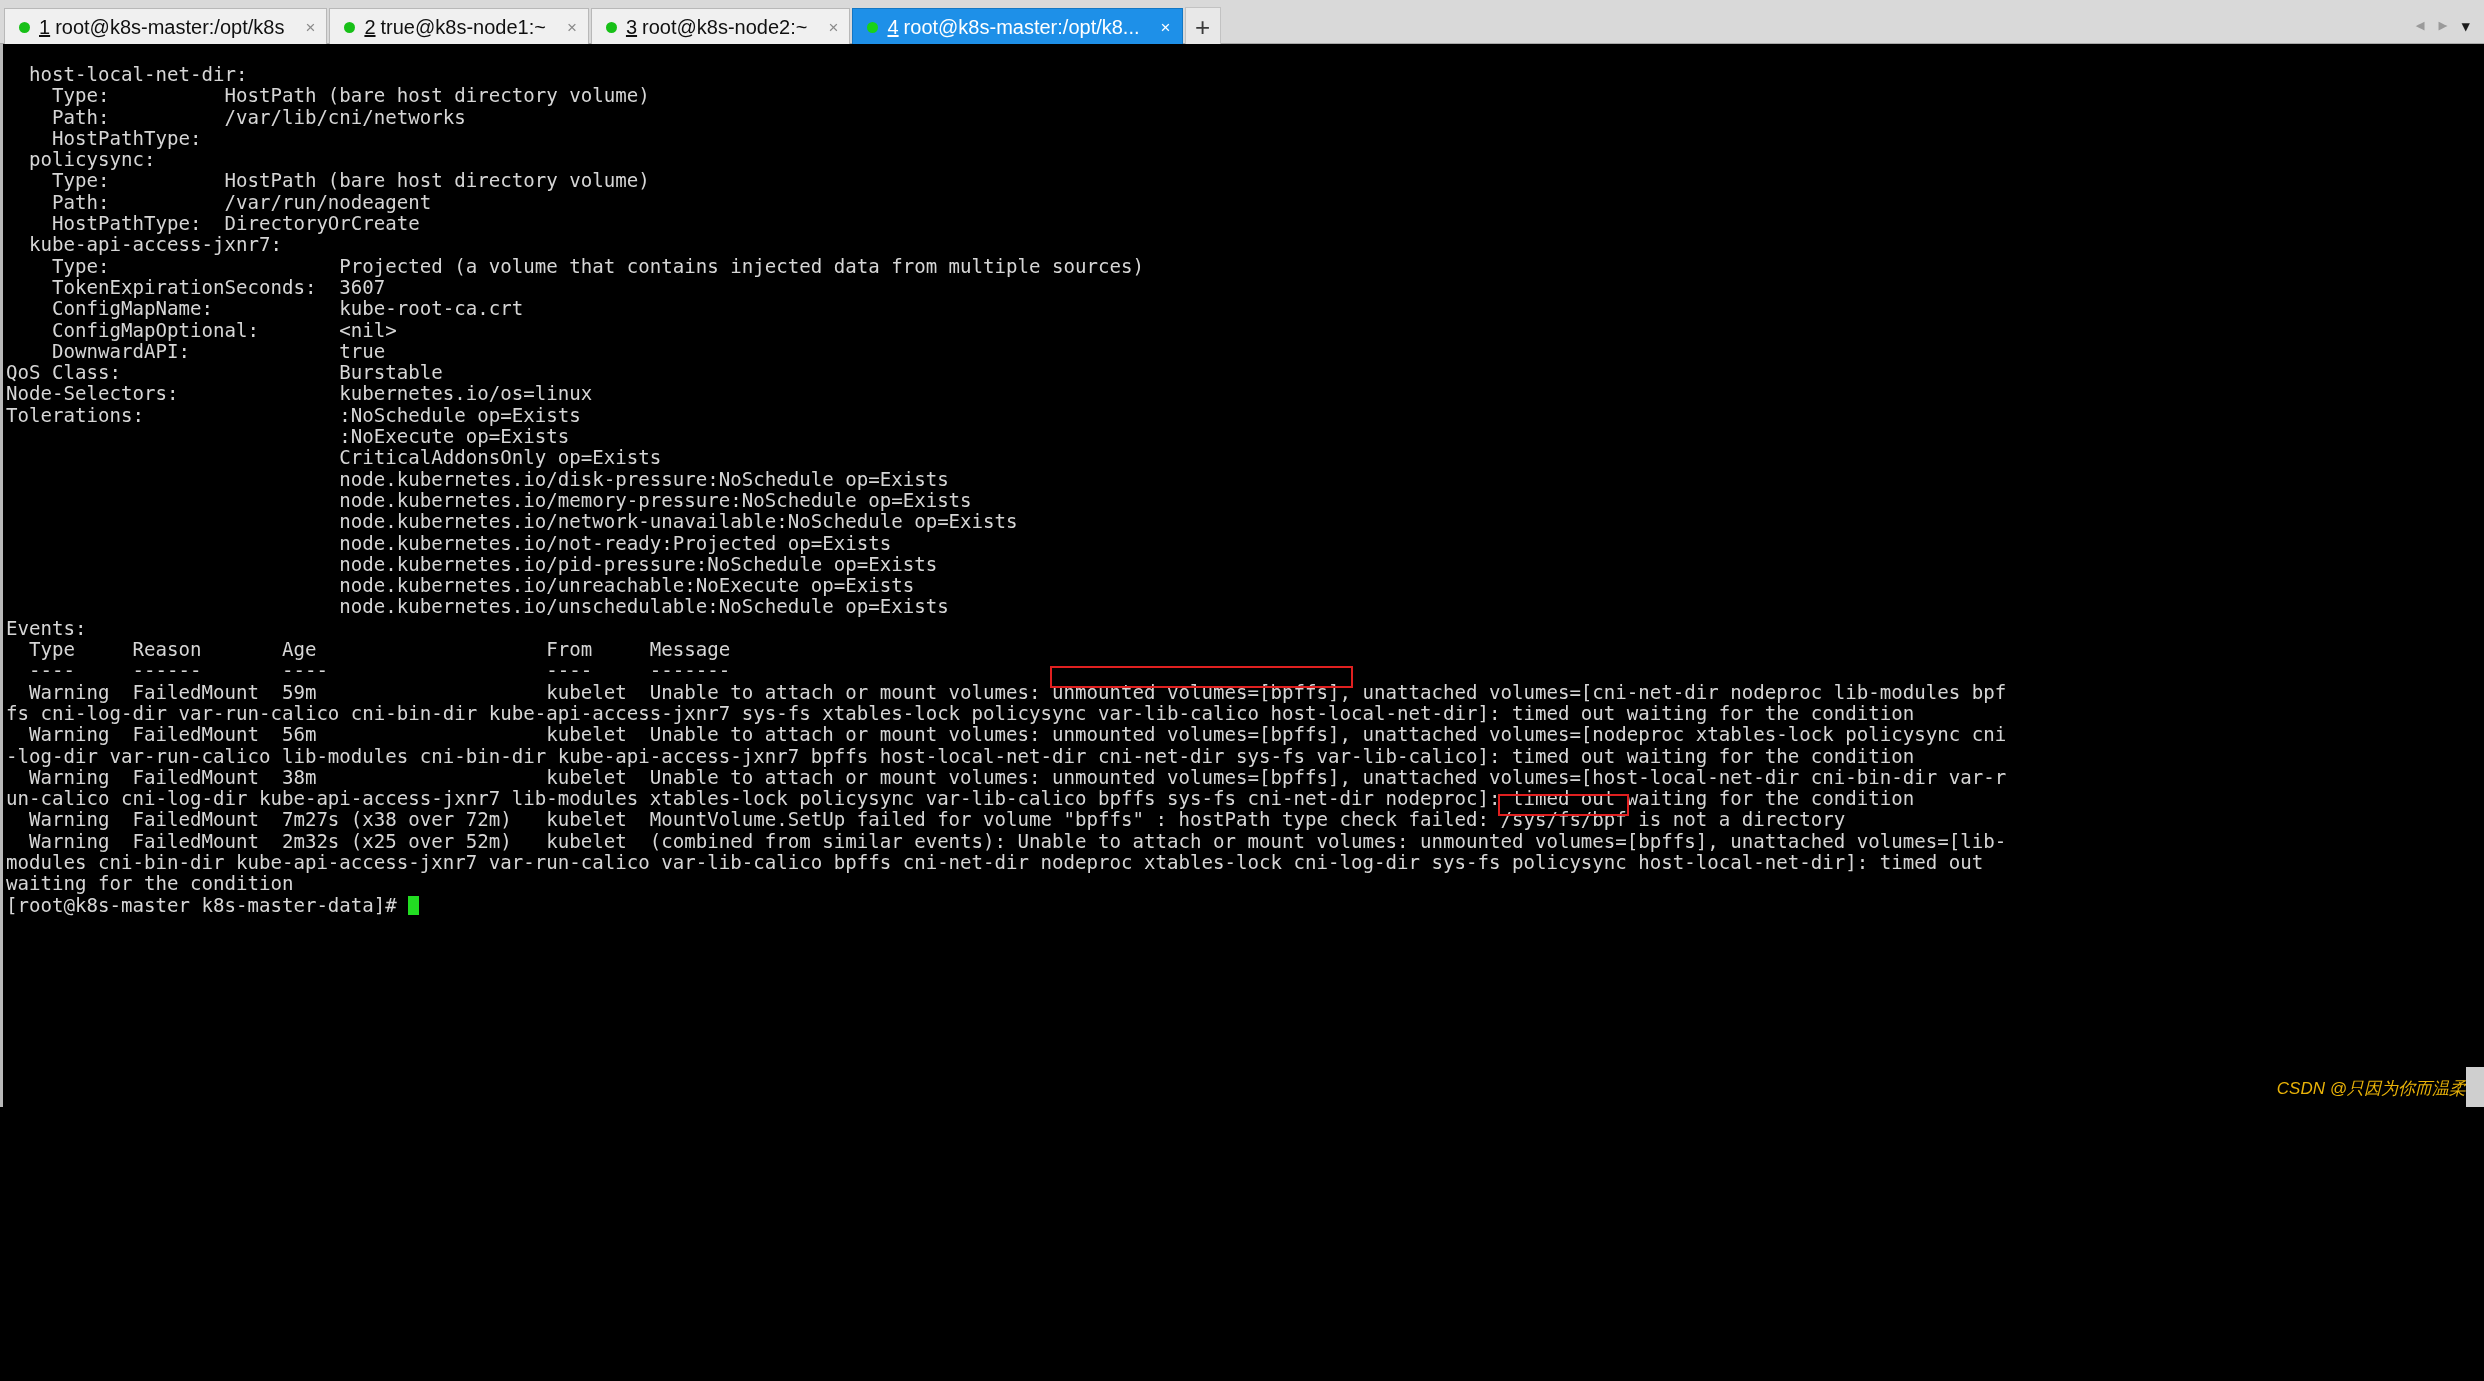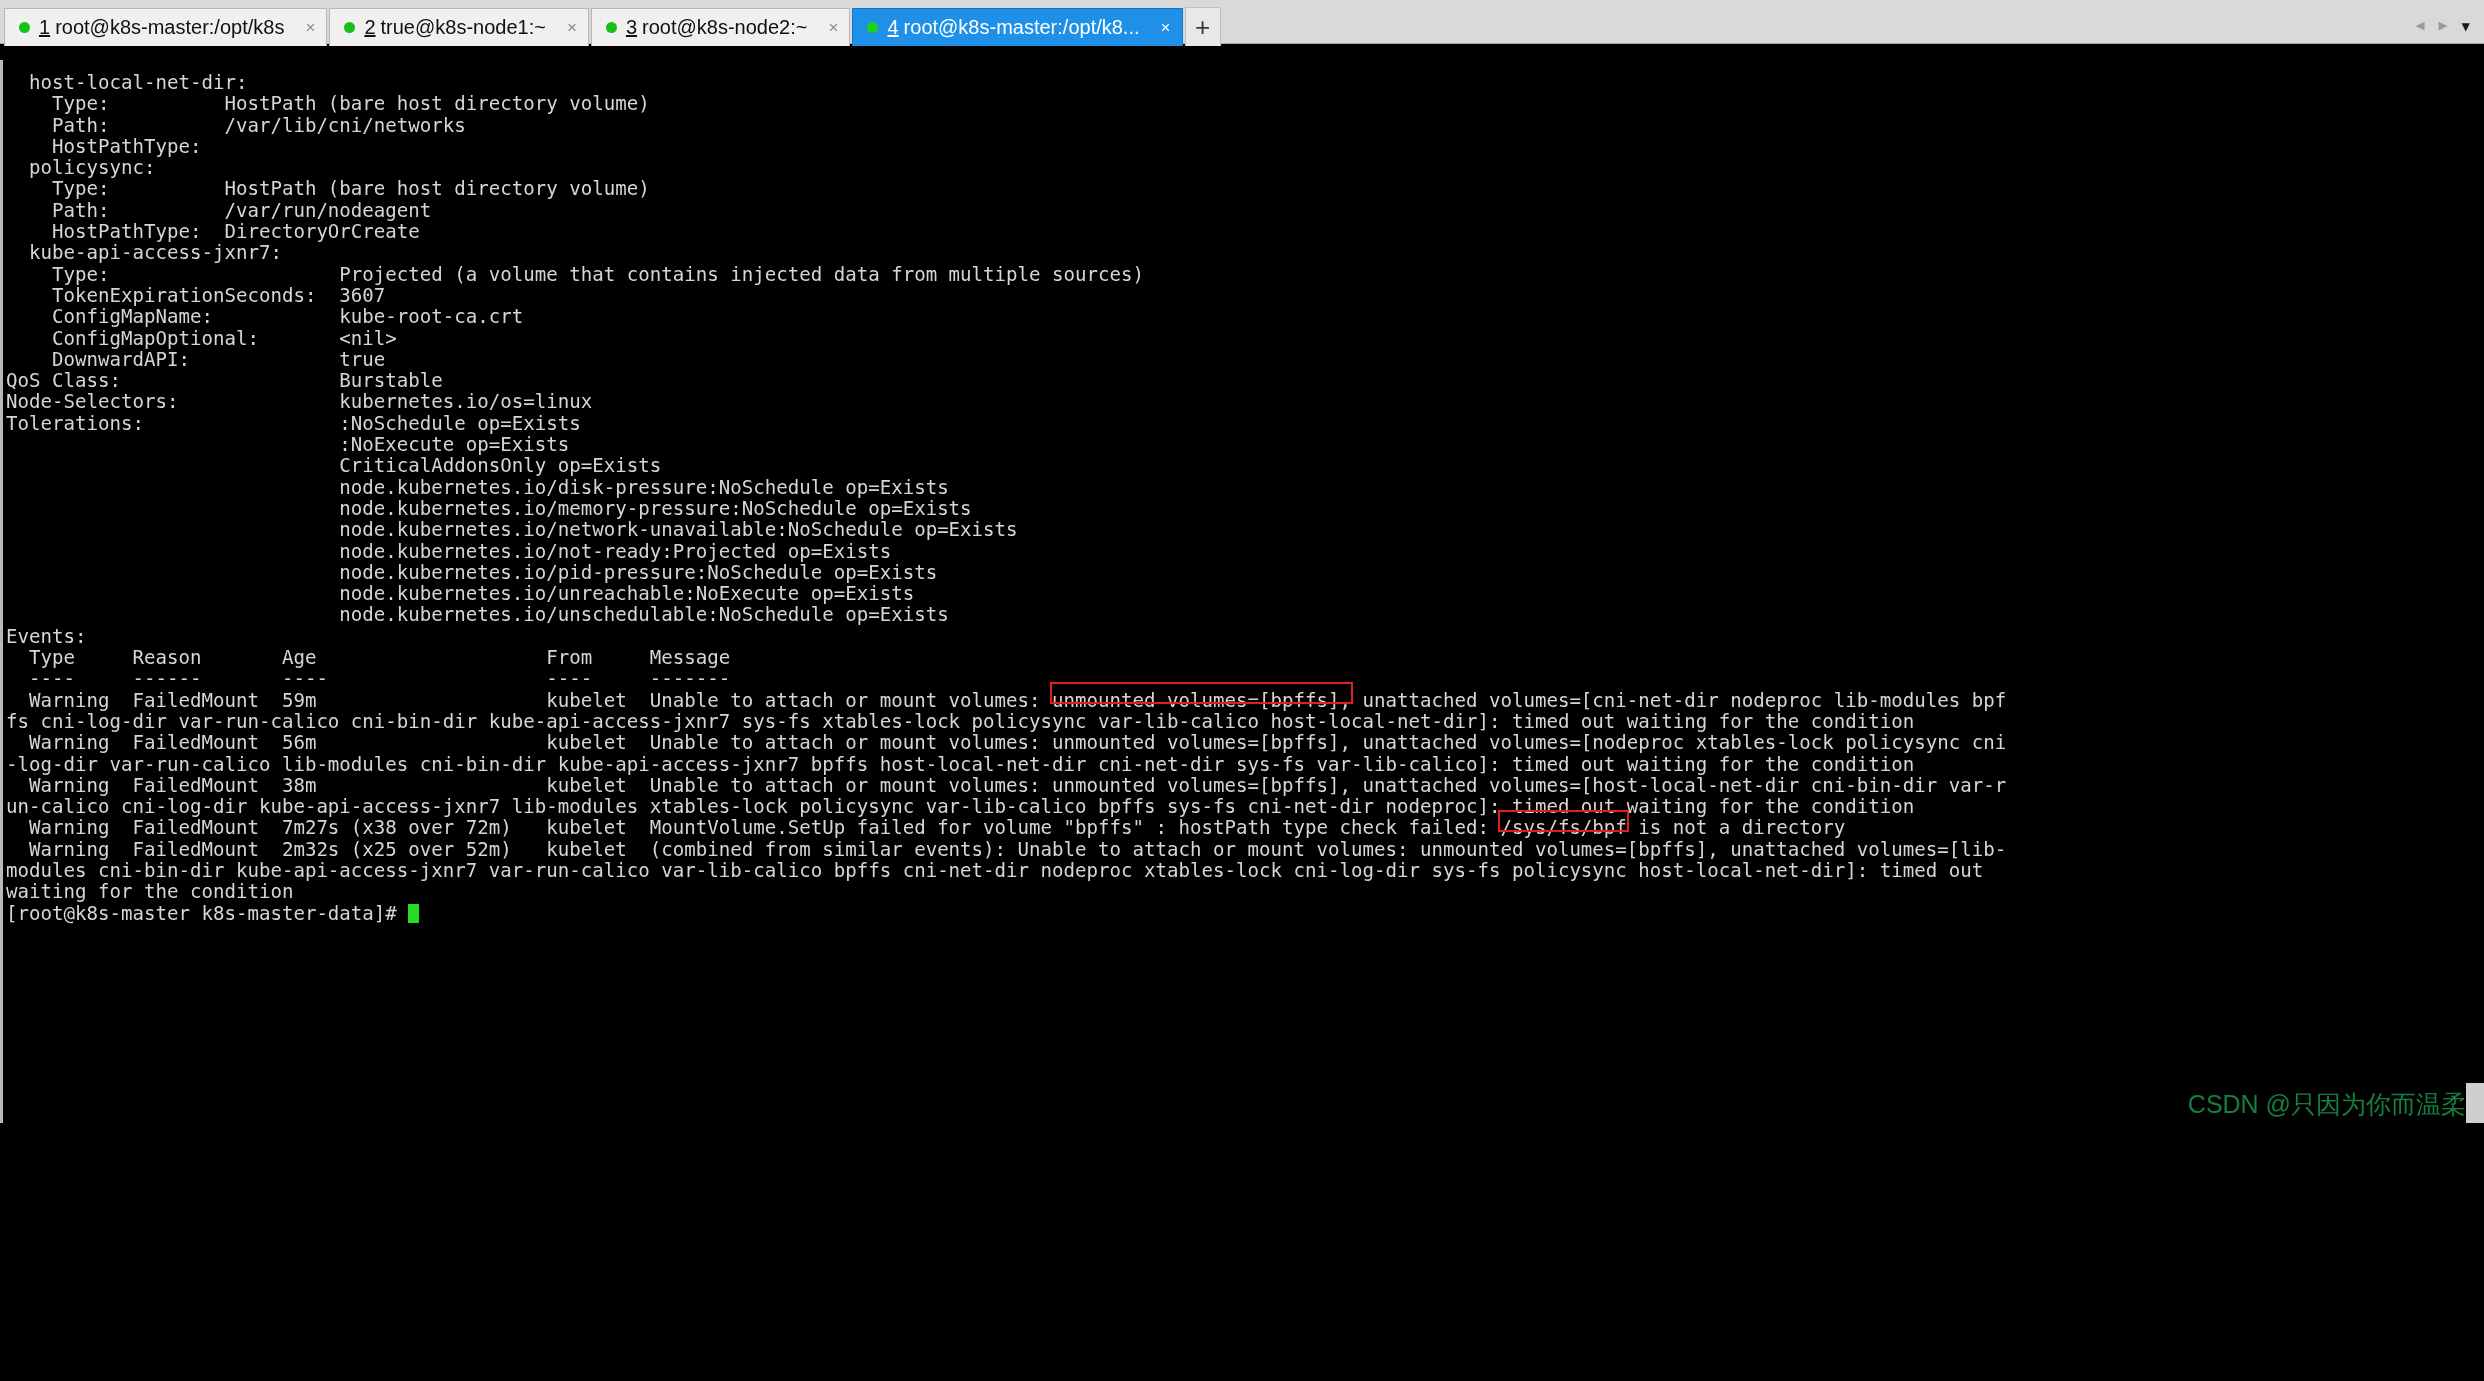--- a/index.html
+++ b/index.html
@@ -102,27 +102,26 @@
   }
   .navbtn.down { color: #1b1b1b; font-size: 14px; }
 
   
   #terminal {
     position: relative;
     background: #000000;
     color: #d6d6d6;
     height: 1063px;
     box-sizing: border-box;
-    padding: 12px 0 0 6px;
+    padding: 20px 0 0 6px;
     font-family: "DejaVu Sans Mono", monospace;
     font-size: 19.1px;
     line-height: 21.3px;
     letter-spacing: 0px;
     overflow: hidden;
-    margin-top: 16px;
   }
   .line {
     white-space: pre;
     height: 21.3px;
     position: relative;
   }
   .hl-box {
     position: absolute;
     border: 2px solid #e02020;
     box-sizing: border-box;
@@ -133,23 +132,24 @@
     width: 11px;
     height: 19px;
     background: #22dd22;
     vertical-align: -3px;
   }
   #watermark {
     position: absolute;
     right: 18px;
     bottom: 8px;
     font-family: "Liberation Sans", sans-serif;
-    font-size: 25px;
-    color: #15803d;
+    font-size: 17px;
+    color: #eab308;
     white-space: nowrap;
+    font-style: italic;
   }
   #scrollcorner {
     position: absolute;
     right: 0;
     bottom: 0;
     width: 18px;
     height: 40px;
     background: #cfcfcf;
   }
   #leftedge {

